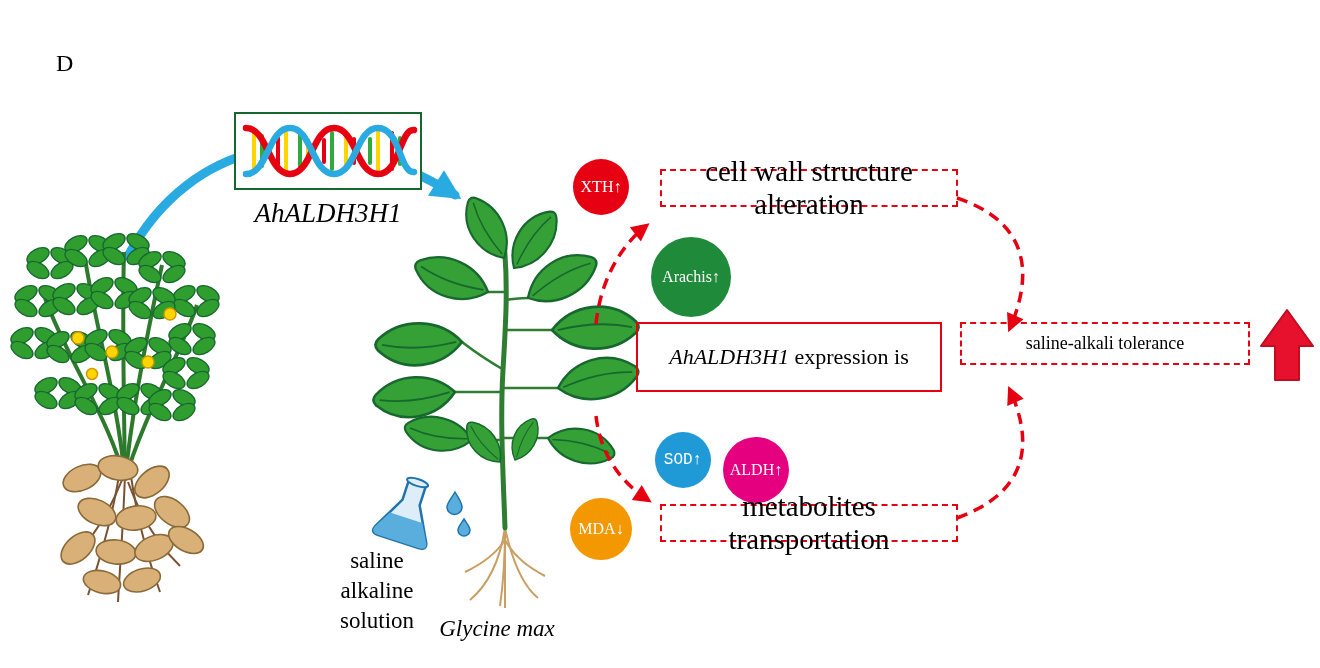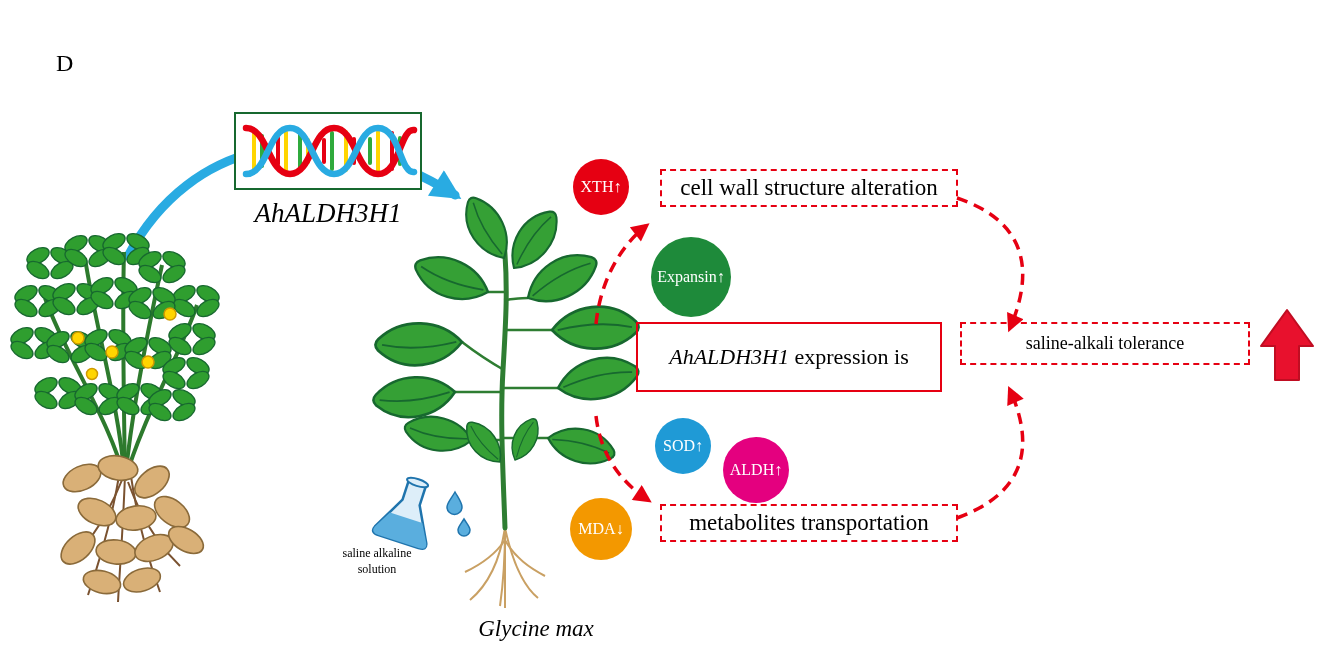--- a/index.html
+++ b/index.html
@@ -18,42 +18,42 @@
     border:2.5px solid #17682f; background:#fff;
     display:flex; align-items:center; justify-content:center;
   }
   .gene-label {
     left:234px; top:198px; width:188px; text-align:center;
     font-style:italic; font-size:27px; color:#000;
   }
 
   .plant-name { font-style:italic; font-size:23px; color:#000; text-align:center; }
   .peanut-name { left:14px; top:616px; width:230px; }
-  .soy-name { left:436px; top:616px; width:200px; }
+  .soy-name { left:397px; top:616px; width:200px; }
 
   .treatment-label {
     left:316px; top:546px; width:122px; text-align:center;
-    font-size:12px; line-height:1.3; color:#000;
+    font-size:23px; line-height:1.3; color:#000;
   }
 
   .circle {
     position:absolute; border-radius:50%; color:#fff;
     display:flex; align-items:center; justify-content:center;
     font-size:16px; line-height:1;
   }
   .c-xth      { left:573px; top:159px; width:56px; height:56px; background:#e60012; }
   .c-expansin { left:651px; top:237px; width:80px; height:80px; background:#1e8a3a; }
-  .c-sod      { left:655px; top:418px; width:56px; height:56px; background:#1f9ad6; }
+  .c-sod      { left:655px; top:432px; width:56px; height:56px; background:#1f9ad6;font-family:Liberation Mono, monospace; }
   .c-aldh     { left:723px; top:437px; width:66px; height:66px; background:#e4007f; }
   .c-mda      { left:570px; top:498px; width:62px; height:62px; background:#f39800;font-family:Liberation Serif, serif; }
 
   .box-dashed {
     position:absolute; border:2px dashed #e60012;
     display:flex; align-items:center; justify-content:center;
-    font-size:23px; color:#000; text-align:center;
+    font-size:29px; color:#000; text-align:center;
   }
   .b-cellwall    { left:660px; top:169px; width:298px; height:38px; }
   .b-metabolites { left:660px; top:504px; width:298px; height:38px; }
   .b-tolerance   { left:960px; top:322px; width:290px; height:43px; font-size:18px; }
 
   .box-solid {
     position:absolute; left:636px; top:322px; width:306px; height:70px;
     border:2.5px solid #e60012; display:flex; 
     align-items:center; justify-content:center;
     font-size:22px; color:#000; line-height:1.35; text-align:center;
@@ -232,21 +232,21 @@
 
   <div class="abs treatment-label">
     <div>saline alkaline</div>
     <div>solution</div>
   </div>
 
   <div class="circle c-xth">
     <span>XTH↑</span>
   </div>
   <div class="circle c-expansin">
-    <span>Expansin↑</span>
+    <span>Arachis↑</span>
   </div>
   <div class="circle c-sod">
     <span>SOD↑</span>
   </div>
   <div class="circle c-aldh">
     <span>ALDH↑</span>
   </div>
   <div class="circle c-mda">
     <span>MDA↓</span>
   </div>

